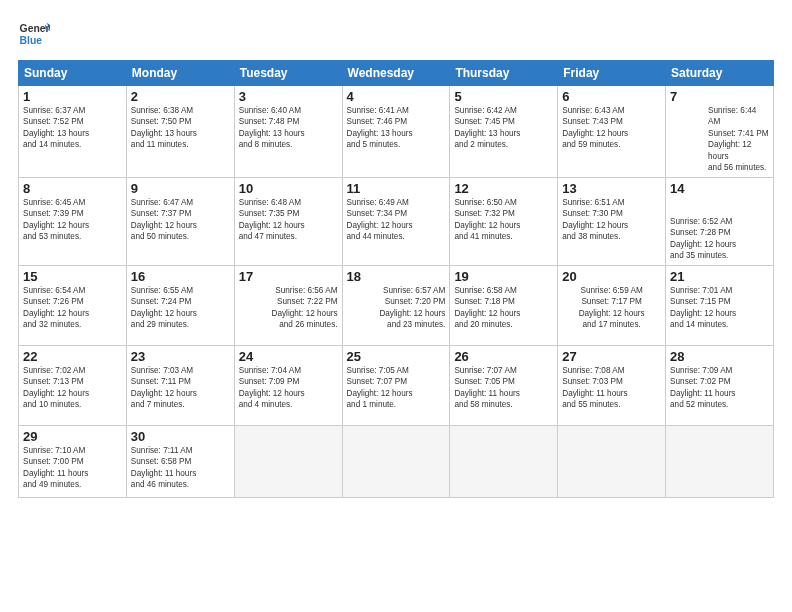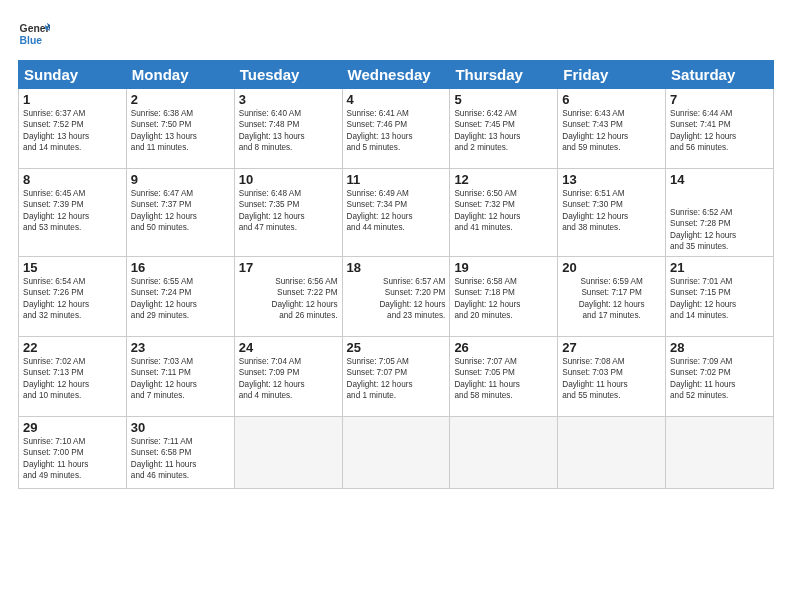--- a/index.html
+++ b/index.html
@@ -46,21 +46,21 @@
       margin-top: 2px;
     }
     table {
       width: 100%;
       border-collapse: collapse;
       table-layout: fixed;
     }
     th {
       background: #2e7bc4;
       color: #fff;
-      font-size: 15px;
+      font-size: 12px;
       font-weight: bold;
       text-align: left;
       padding: 5px 5px;
       border: 1px solid #2e7bc4;
     }
     td {
       vertical-align: top;
       border: 1px solid #ccc;
       padding: 3px 4px;
       font-size: 8.5px;
@@ -161,21 +161,21 @@
           </td>
           <td>
             <span class="day-num">6</span>
             <div class="day-info" style="white-space: pre-line;">Sunrise: 6:43 AM
 Sunset: 7:43 PM
 Daylight: 12 hours
 and 59 minutes.</div>
           </td>
           <td>
             <span class="day-num">7</span>
-            <div class="day-info" style="white-space: pre-line;">Sunrise: 6:44 AM
+            <div class="day-info" style="white-space: pre-line; margin-left: 38px;">Sunrise: 6:44 AM
 Sunset: 7:41 PM
 Daylight: 12 hours
 and 56 minutes.</div>
           </td>
         </tr>
         <tr>
           <td>
             <span class="day-num">8</span>
             <div class="day-info" style="white-space: pre-line;">Sunrise: 6:45 AM
 Sunset: 7:39 PM

